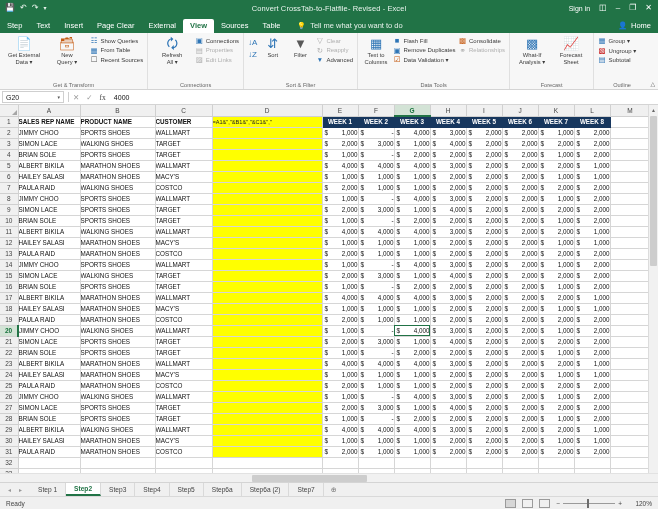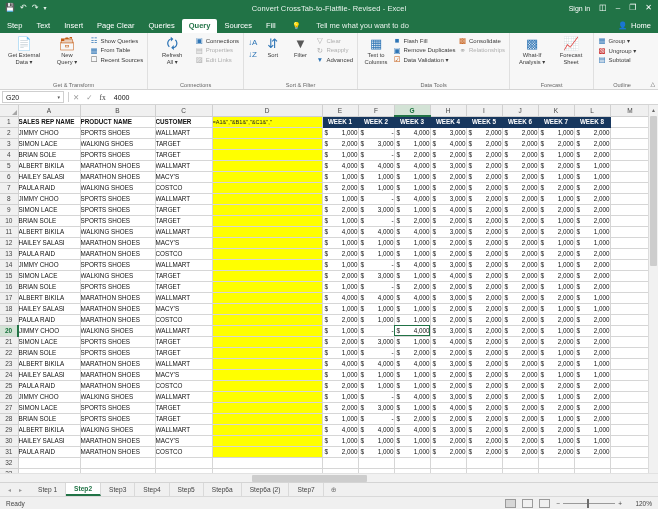--- a/index.html
+++ b/index.html
@@ -28,21 +28,21 @@
   }
   .title-right .wb { font-size:8px; line-height:1; }
 
   
   .menubar {
     height: 17px; background:#217346; display:flex; align-items:flex-end;
     font-size: 7.5px; color:#fff; position:relative;
   }
   .mtab { padding: 2px 7px 3px 7px; line-height:1.2; white-space:nowrap; }
   .mtab.active { background:#fff; color:#217346; border-radius:2px 2px 0 0; font-weight:bold; }
-  .tellme { display:flex; align-items:center; gap:15px; padding:2px 0 3px 10px; color:#e6f1ea; }
+  .tellme { display:flex; align-items:center; gap:4px; padding:2px 0 3px 10px; color:#e6f1ea; }
   .bulb { font-size:7px; }
   .share {
     margin-left:auto; display:flex; align-items:center; gap:3px;
     padding: 2px 7px 3px 0; color:#fff;
   }
 
   
   .ribbon {
     height: 57px; background:#f7f7f7; border-bottom:1px solid #d4d4d4;
     display:flex; position:relative; font-size:6.2px; color:#3b3b3b;
@@ -199,24 +199,24 @@
       <span class="wb">❐</span>
       <span class="wb">✕</span>
     </div>
   </div>
 
   <div class="menubar">
     <div class="mtab">Step</div>
     <div class="mtab">Text</div>
     <div class="mtab">Insert</div>
     <div class="mtab">Page Clear</div>
-    <div class="mtab">Queries</div>
-    <div class="mtab active">Query</div>
+    <div class="mtab">External</div>
+    <div class="mtab active">View</div>
     <div class="mtab">Sources</div>
-    <div class="mtab">Fill</div>
+    <div class="mtab">Table</div>
     <div class="tellme">
       <span class="bulb">💡</span>
       <span>Tell me what you want to do</span>
     </div>
     <div class="share">
       <span>👤</span>
       <span>Home</span>
     </div>
   </div>
 

